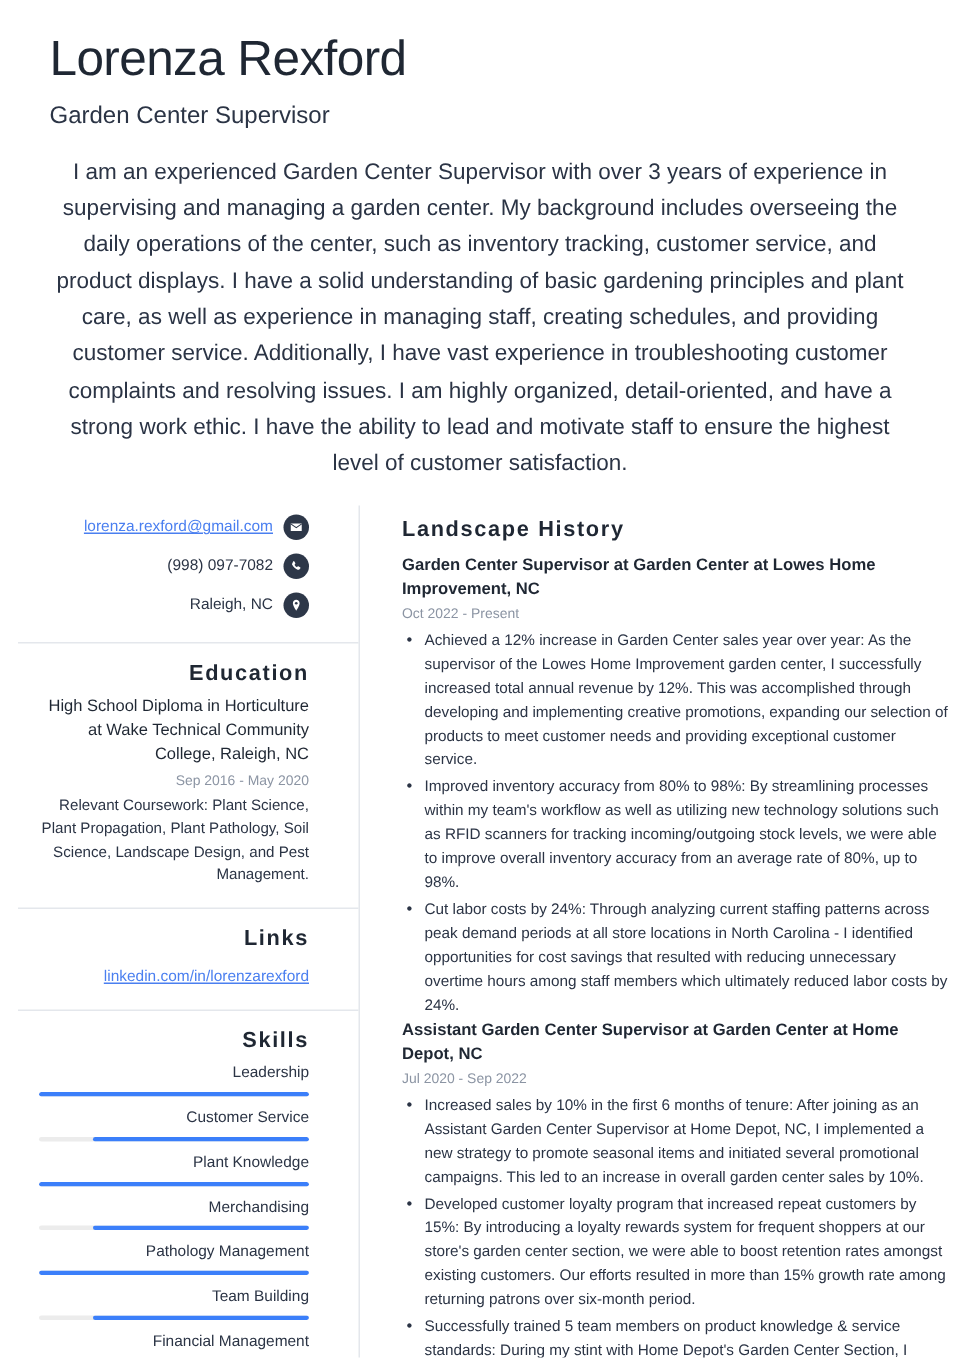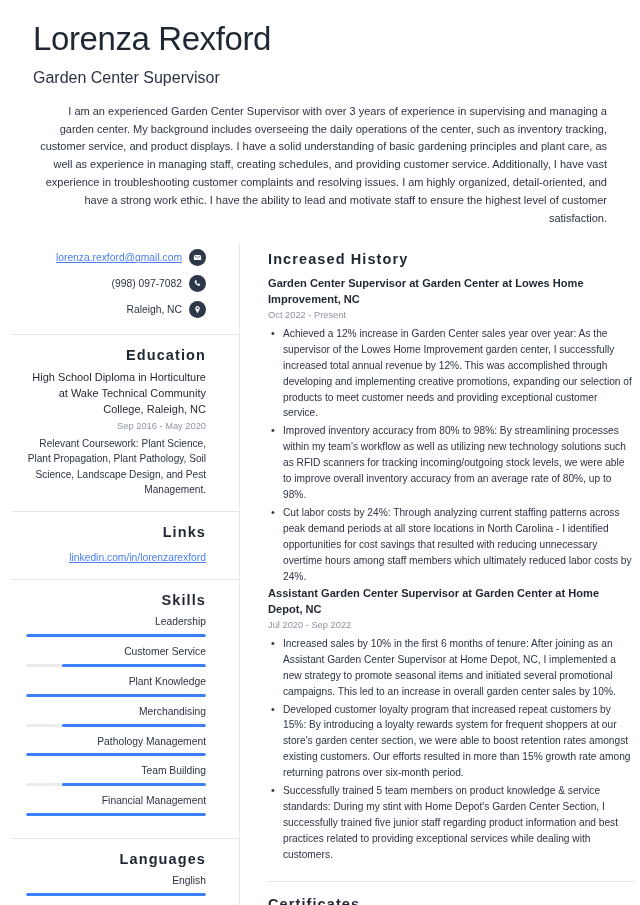--- a/index.html
+++ b/index.html
@@ -16,22 +16,22 @@
   .header { padding: 20px 33px 0 33px; }
   .name {
     font-size: 33px; font-weight: 400; letter-spacing: -0.4px;
     color: #1f2733; line-height: 1.18;
   }
   .job-title {
     font-size: 16px; font-weight: 400; color: #2b3445;
     margin-top: 9px; line-height: 1.3;
   }
   .summary {
-    margin-top: 14px; font-size: 11px; line-height: 1.62;
-    color: #2b3445; text-align: right; max-width: 576px;
+    margin-top: 14px; font-size: 15px; line-height: 1.62;
+    color: #2b3445; text-align: center; max-width: 576px;
   }
 
   
   .columns { display: flex; align-items: stretch; margin-top: 16px; padding-left: 12px; }
   .sidebar {
     width: 228px; flex: 0 0 228px;
     border-right: 1px solid #e4e7ec;
     text-align: right;
   }
   .main { flex: 1 1 auto; padding: 8px 6px 0 28px; }
@@ -213,21 +213,21 @@
               <div class="bar-fill" style="width: 100%;"></div>
             </div>
         </div>
       </div>
 
     </div>
 
     <div class="main">
 
       <div class="main-block bordered">
-        <div class="main-heading">Increased History</div>
+        <div class="main-heading">Landscape History</div>
 
         <div class="job">
           <div class="job-heading">Garden Center Supervisor at Garden Center at Lowes Home Improvement, NC</div>
           <div class="job-date">Oct 2022 - Present</div>
           <ul class="bullets">
             <li>Achieved a 12% increase in Garden Center sales year over year: As the supervisor of the Lowes Home Improvement garden center, I successfully increased total annual revenue by 12%. This was accomplished through developing and implementing creative promotions, expanding our selection of products to meet customer needs and providing exceptional customer service.</li>
             <li>Improved inventory accuracy from 80% to 98%: By streamlining processes within my team's workflow as well as utilizing new technology solutions such as RFID scanners for tracking incoming/outgoing stock levels, we were able to improve overall inventory accuracy from an average rate of 80%, up to 98%.</li>
             <li>Cut labor costs by 24%: Through analyzing current staffing patterns across peak demand periods at all store locations in North Carolina - I identified opportunities for cost savings that resulted with reducing unnecessary overtime hours among staff members which ultimately reduced labor costs by 24%.</li>
           </ul>
         </div>

